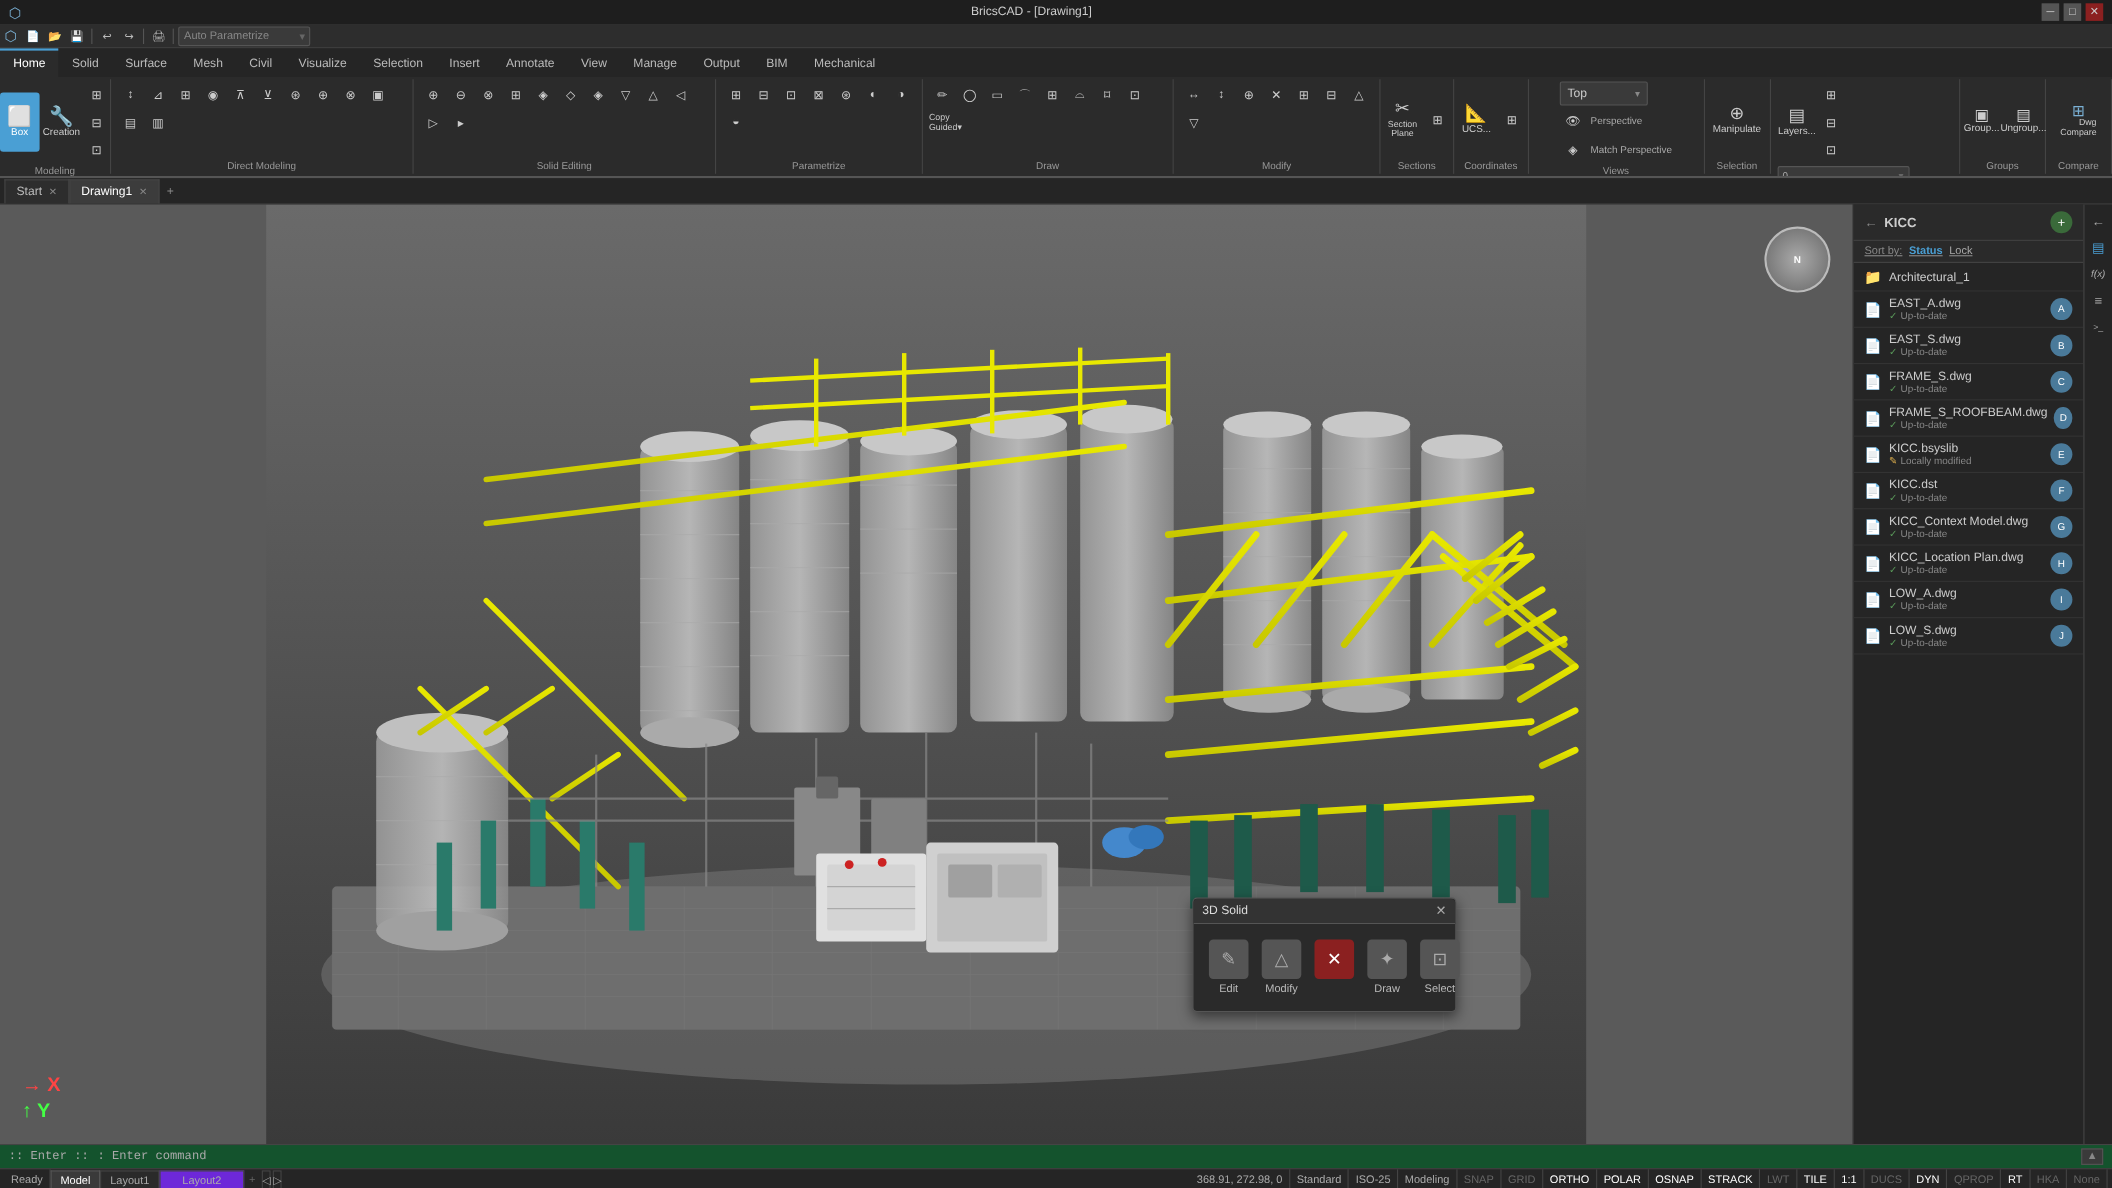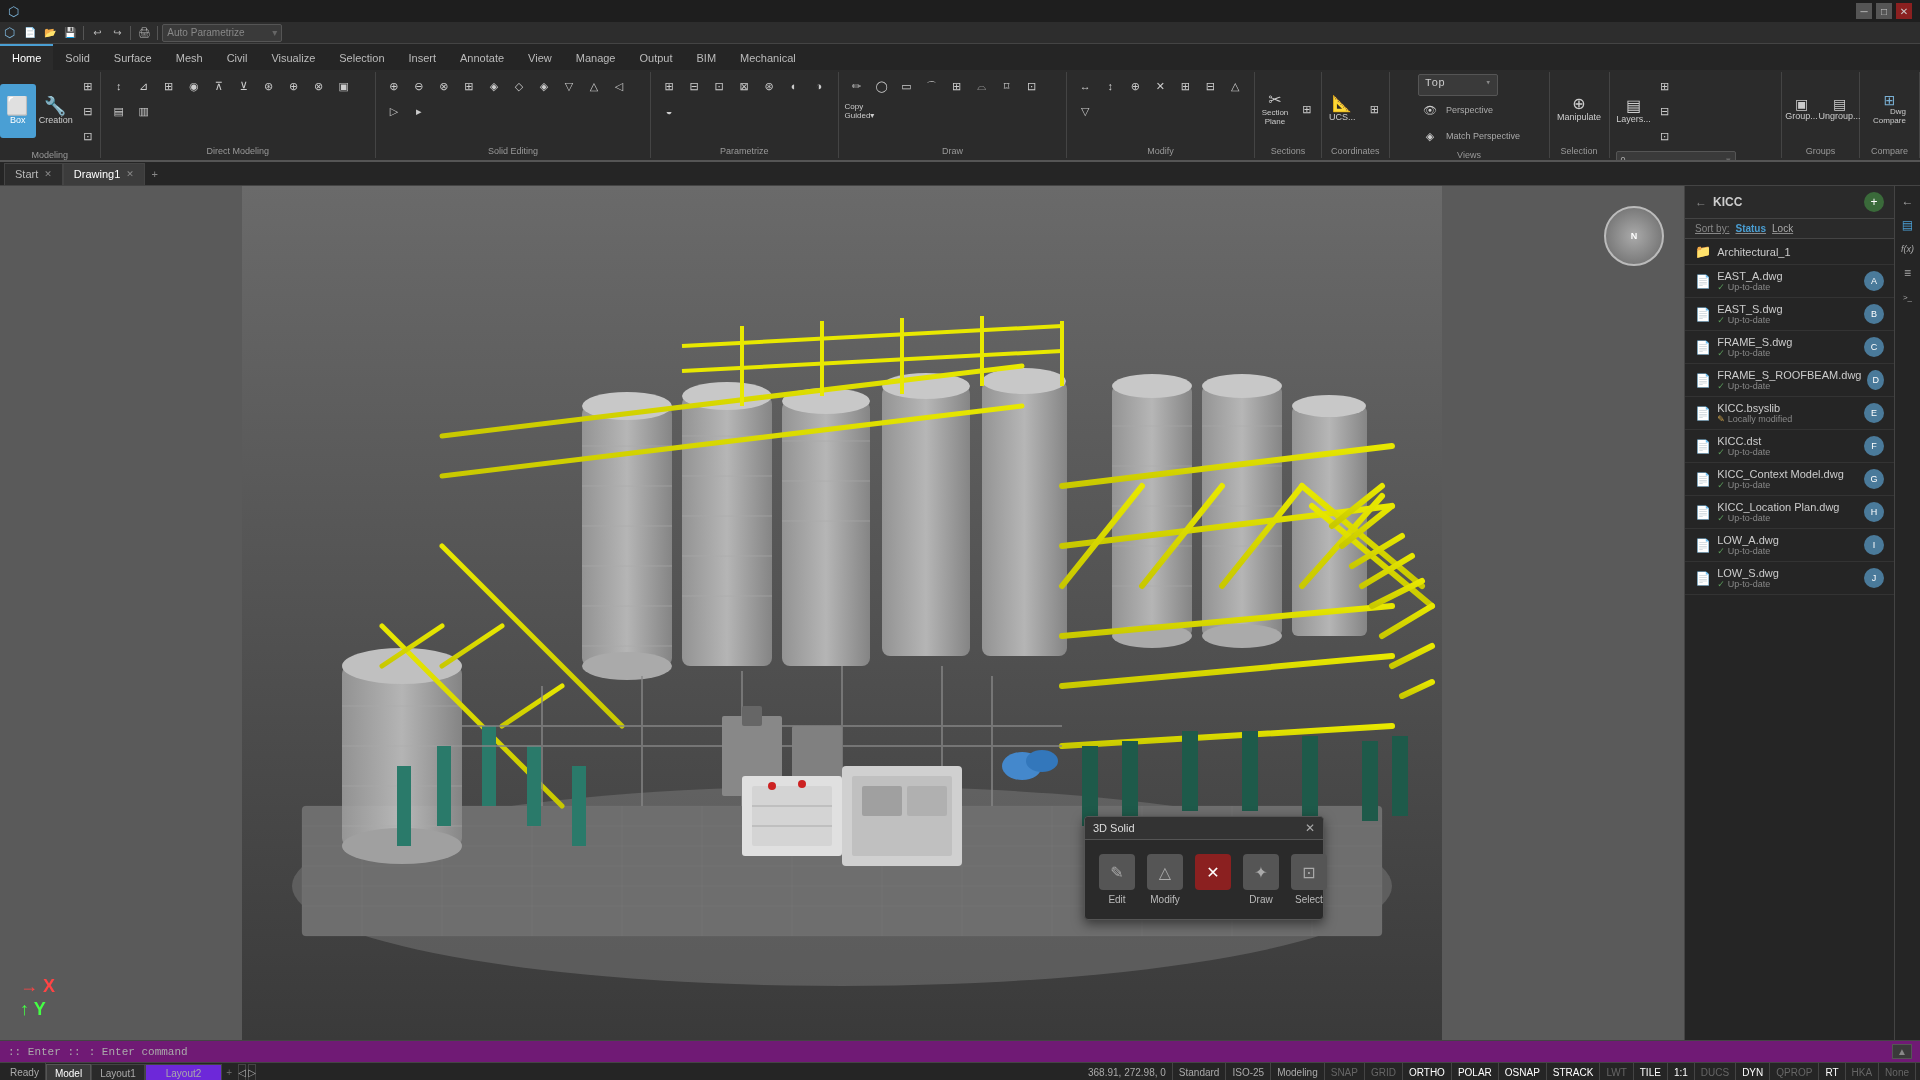--- a/index.html
+++ b/index.html
@@ -249,21 +249,21 @@
     }
     .popup-action .label { font-size: 10px; color: #bbb; }
     .popup-action.edit .icon-box { background: #555; }
     .popup-action.modify .icon-box { background: #555; }
     .popup-action.draw .icon-box { background: #555; }
     .popup-action.select .icon-box { background: #555; }
 
     
     #cmd-line {
       height: 22px;
-      background: #701a75;
+      background: #14532d;
       display: flex;
       align-items: center;
       padding: 0 8px;
       border-top: 1px solid #444;
       color: #aaa;
       font-size: 11px;
       font-family: 'Courier New', monospace;
     }
 
     
@@ -416,45 +416,45 @@
     #scene-svg {
       position: absolute;
       inset: 0;
       width: 100%;
       height: 100%;
     }
 
     
     .view-dropdown {
       display: flex;
-      align-items: flex-start;
+      align-items: center;
       gap: 4px;
       background: #3a3a3a;
       border: 1px solid #555;
       padding: 2px 6px;
       border-radius: 2px;
       cursor: pointer;
       color: #ccc;
       font-size: 11px;
       height: 22px;
       min-width: 80px;
-      font-family: Liberation Mono, monospace;
     }
 
     .scrollbar-panel::-webkit-scrollbar { width: 6px; }
     .scrollbar-panel::-webkit-scrollbar-track { background: #2a2a2a; }
     .scrollbar-panel::-webkit-scrollbar-thumb { background: #555; border-radius: 3px; }
   </style>
 </head>
 <body>
 
 <div id="title-bar">
   <div style="display:flex;align-items:center;gap:4px">
     <span style="font-size:13px;color:#7ab0d4">⬡</span>
   </div>
+  <div class="title">BricsCAD - [Drawing1]</div>
   <div class="window-controls">
     <button class="wc-btn">─</button>
     <button class="wc-btn">□</button>
     <button class="wc-btn" style="background:#8b2020">✕</button>
   </div>
 </div>
 
 <div id="quick-access">
   <span style="font-size:13px;color:#7ab0d4;margin-right:4px">⬡</span>
   <button class="qa-btn">📄</button>

